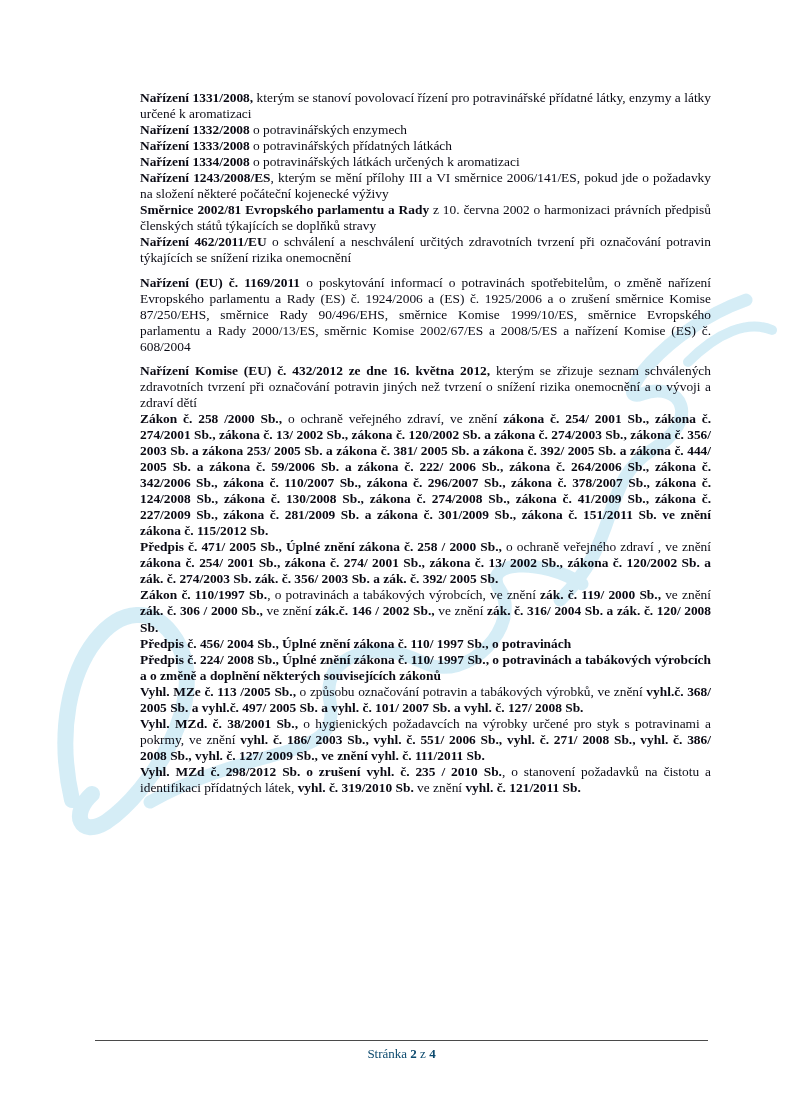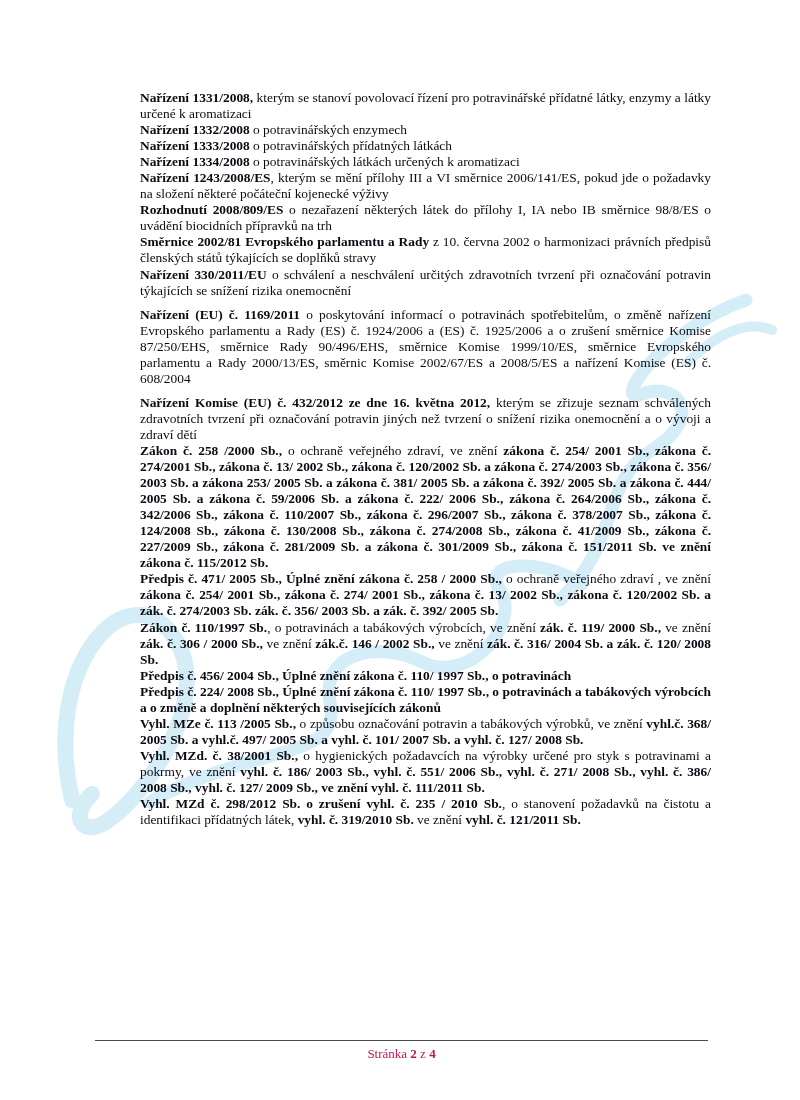--- a/index.html
+++ b/index.html
@@ -41,43 +41,42 @@
     z-index:2;
     text-align:center;
   }
   .footer-rule {
     border-top:1px solid #4a4a4a;
     height:0;
     margin-bottom:5px;
   }
   .footer-text {
     font-size:13px;
-    color:#be185d;
+    color:#0c4a6e;
   }
   .footer-text b { font-weight:bold; }
 </style>
 </head>
 <body>
 
 <svg class="watermark" viewBox="0 0 800 1100" fill="none" xmlns="http://www.w3.org/2000/svg">
   <path stroke-width="16" stroke-linecap="round" fill="none" d="M 72 800 C 40 660 132 568 176 640 C 212 698 150 792 106 822 C 80 838 70 814 92 794" stroke="#b3dff0"></path>
   <path stroke-width="13" stroke-linecap="round" fill="none" d="M 150 802 C 258 742 342 762 330 702 C 320 652 380 640 422 662 C 470 686 522 622 500 590 C 480 560 542 558 582 584" stroke="#b3dff0"></path>
   <path stroke-width="13" stroke-linecap="round" fill="none" d="M 560 600 C 622 540 600 482 652 450 C 702 420 682 380 642 394 C 610 406 662 330 746 300" stroke="#b3dff0"></path>
   <path stroke-width="10" stroke-linecap="round" fill="none" d="M 688 362 C 718 332 748 320 772 330" stroke="#b3dff0"></path>
 </svg>
 
 <div class="content">
     <p class="para"><span class="b">Nařízení 1331/2008,</span><span> kterým se stanoví povolovací řízení pro potravinářské přídatné látky, enzymy a látky určené k aromatizaci</span></p>
     <p class="para"><span class="b">Nařízení 1332/2008</span><span> o potravinářských enzymech</span></p>
     <p class="para"><span class="b">Nařízení 1333/2008</span><span> o potravinářských přídatných látkách</span></p>
     <p class="para"><span class="b">Nařízení 1334/2008</span><span> o potravinářských látkách určených k aromatizaci</span></p>
     <p class="para"><span class="b">Nařízení 1243/2008/ES</span><span>, kterým se mění přílohy III a VI směrnice 2006/141/ES, pokud jde o požadavky na složení některé počáteční kojenecké výživy</span></p>
-    <p class="para"><span class="b">Rozhodnutí 2008/809/ES</span><span> o nezařazení některých látek do přílohy I, IA nebo IB směrnice 98/8/ES o uvádění biocidních přípravků na trh</span></p>
     <p class="para"><span class="b">Směrnice 2002/81 Evropského parlamentu a Rady</span><span> z 10. června 2002 o harmonizaci právních předpisů členských států týkajících se doplňků stravy</span></p>
-    <p class="para"><span class="b">Nařízení 330/2011/EU</span><span> o schválení a neschválení určitých zdravotních tvrzení při označování potravin týkajících se snížení rizika onemocnění</span></p>
+    <p class="para"><span class="b">Nařízení 462/2011/EU</span><span> o schválení a neschválení určitých zdravotních tvrzení při označování potravin týkajících se snížení rizika onemocnění</span></p>
     <p class="para gap"><span class="b">Nařízení (EU) č. 1169/2011 </span><span> o poskytování informací o potravinách spotřebitelům, o změně nařízení Evropského parlamentu a Rady (ES) č. 1924/2006 a (ES) č. 1925/2006 a o zrušení směrnice Komise 87/250/EHS, směrnice Rady 90/496/EHS, směrnice Komise 1999/10/ES, směrnice Evropského parlamentu a Rady 2000/13/ES, směrnic Komise 2002/67/ES a 2008/5/ES a nařízení Komise (ES) č. 608/2004</span></p>
     <p class="para gap"><span class="b">Nařízení Komise (EU) č. 432/2012  ze dne 16. května 2012,</span><span> kterým se zřizuje seznam schválených zdravotních tvrzení při označování potravin jiných než tvrzení o snížení rizika onemocnění a o vývoji a zdraví dětí</span></p>
     <p class="para"><span class="b">Zákon č. 258 /2000 Sb.,</span><span> o ochraně veřejného zdraví, ve znění </span><span class="b">zákona č. 254/ 2001 Sb., zákona č. 274/2001 Sb., zákona č. 13/ 2002 Sb., zákona č. 120/2002 Sb. a zákona č. 274/2003 Sb., zákona č. 356/ 2003 Sb. a zákona 253/ 2005 Sb. a zákona č. 381/ 2005 Sb. a zákona č. 392/ 2005 Sb. a zákona č. 444/ 2005 Sb. a zákona č. 59/2006 Sb. a zákona č. 222/ 2006 Sb., zákona č. 264/2006 Sb., zákona č. 342/2006 Sb., zákona č. 110/2007 Sb., zákona č. 296/2007 Sb., zákona č. 378/2007 Sb., zákona č. 124/2008 Sb., zákona č. 130/2008 Sb., zákona č. 274/2008 Sb., zákona č. 41/2009 Sb., zákona č. 227/2009 Sb., zákona č. 281/2009 Sb. a zákona č. 301/2009 Sb., zákona č. 151/2011 Sb. ve znění zákona č. 115/2012 Sb.</span></p>
     <p class="para"><span class="b">Předpis č. 471/ 2005 Sb., Úplné znění zákona č. 258 / 2000 Sb.,</span><span> o ochraně veřejného zdraví , ve znění </span><span class="b">zákona č. 254/ 2001 Sb., zákona č. 274/ 2001 Sb., zákona č. 13/ 2002 Sb., zákona č. 120/2002 Sb. a zák. č. 274/2003 Sb.  zák. č. 356/ 2003 Sb. a zák. č. 392/ 2005 Sb.</span></p>
     <p class="para"><span class="b">Zákon č. 110/1997 Sb.</span><span>, o potravinách a tabákových výrobcích, ve znění </span><span class="b">zák. č. 119/ 2000 Sb.,</span><span> ve znění </span><span class="b">zák. č. 306 / 2000 Sb.,</span><span> ve znění </span><span class="b">zák.č. 146 / 2002 Sb.,</span><span> ve znění </span><span class="b">zák. č. 316/ 2004 Sb. a zák. č. 120/ 2008 Sb.</span></p>
     <p class="para"><span class="b">Předpis č. 456/ 2004 Sb., Úplné znění zákona č. 110/ 1997 Sb., o potravinách</span></p>
     <p class="para"><span class="b">Předpis č. 224/ 2008 Sb., Úplné znění zákona č. 110/ 1997 Sb., o potravinách a tabákových výrobcích a o změně a doplnění některých souvisejících zákonů</span></p>
     <p class="para"><span class="b">Vyhl. MZe č. 113 /2005 Sb.,</span><span> o způsobu označování potravin a tabákových výrobků, ve znění </span><span class="b">vyhl.č. 368/ 2005 Sb. a vyhl.č. 497/ 2005 Sb. a vyhl. č. 101/ 2007 Sb. a vyhl. č. 127/ 2008 Sb.</span></p>
     <p class="para"><span class="b">Vyhl. MZd. č. 38/2001 Sb.,</span><span> o hygienických požadavcích na výrobky určené pro styk s potravinami a pokrmy, ve znění </span><span class="b">vyhl. č. 186/ 2003 Sb., vyhl. č. 551/ 2006 Sb., vyhl. č. 271/ 2008 Sb., vyhl. č. 386/ 2008 Sb., vyhl. č. 127/ 2009 Sb., ve znění vyhl. č. 111/2011 Sb.</span></p>
     <p class="para"><span class="b">Vyhl. MZd č. 298/2012 Sb. o zrušení vyhl. č. 235 / 2010 Sb.</span><span>, o stanovení požadavků na čistotu a identifikaci přídatných látek, </span><span class="b">vyhl. č. 319/2010 Sb.</span><span> ve znění </span><span class="b">vyhl. č. 121/2011 Sb.</span></p>

